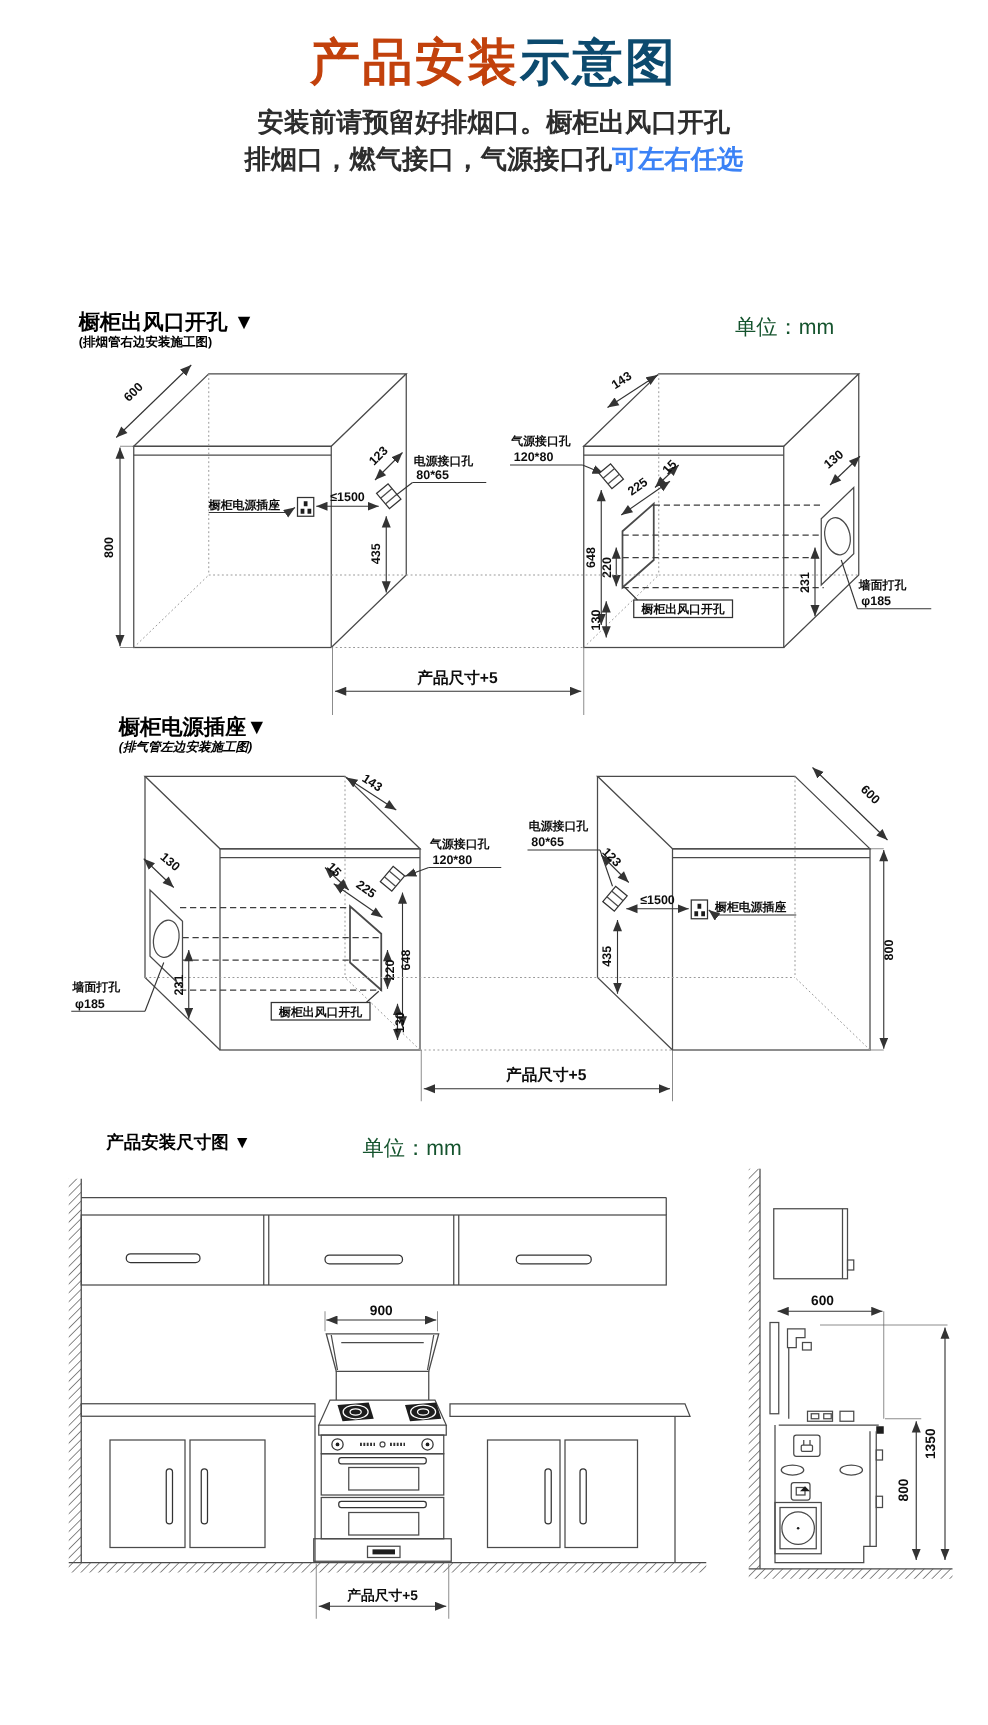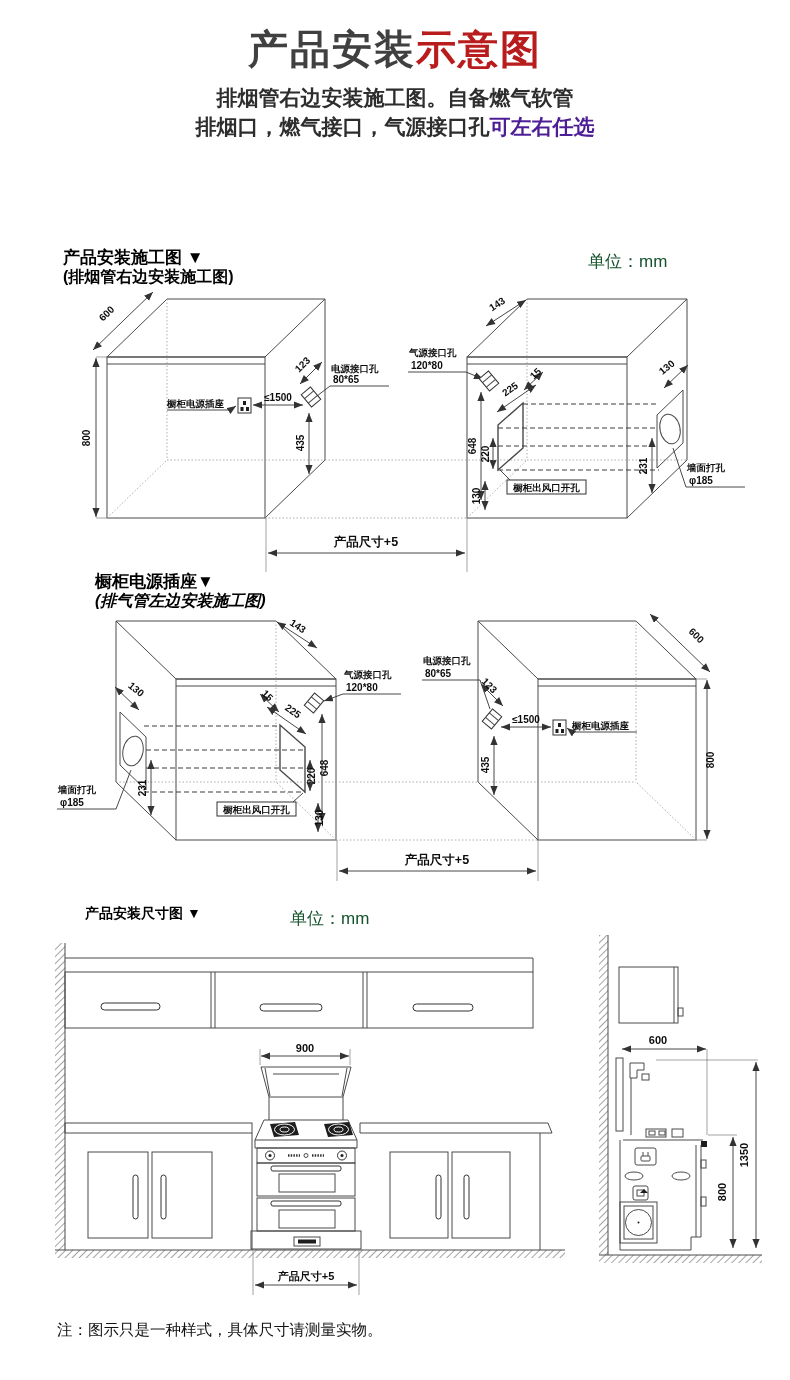--- a/index.html
+++ b/index.html
@@ -3,21 +3,21 @@
 <meta charset="utf-8">
 <style>
   html,body{margin:0;padding:0;background:#fff;}
   .page{position:relative;width:790px;height:1380px;background:#fff;overflow:hidden;
         font-family:"Liberation Sans","DejaVu Sans",sans-serif;color:#111;}
   .abs{position:absolute;}
   .title{width:100%;text-align:center;top:22px;font-size:40px;font-weight:bold;letter-spacing:2px;}
   .sub1{width:100%;text-align:center;top:84px;font-size:21px;font-weight:bold;color:#2d2d2d;}
   .sub2{width:100%;text-align:center;top:113px;font-size:21px;font-weight:bold;color:#2d2d2d;}
   .sec-title{font-size:17px;font-weight:bold;color:#000;}
-  .sec-sub{font-size:16px;font-weight:bold;color:#000;}
+  .sec-sub{font-size:10px;font-weight:bold;color:#000;}
   .unit{font-size:17px;color:#14532d;}
   .note{font-size:15.5px;color:#111;}
   svg{position:absolute;left:0;overflow:visible;}
   .ln{stroke:#4a4a4a;stroke-width:1;fill:none;}
   .lt2{stroke:#4a4a4a;stroke-width:1.4;fill:none;}
   .hid{stroke:#999;stroke-width:0.8;fill:none;stroke-dasharray:1.5,2;}
   .dsh{stroke:#3d3d3d;stroke-width:1;fill:none;stroke-dasharray:5,3;}
   .dim{stroke:#333;stroke-width:0.9;fill:none;}
   .ext{stroke:#666;stroke-width:0.6;fill:none;}
   .wht{fill:#fff;stroke:#333;stroke-width:1;}
@@ -41,28 +41,28 @@
       <marker id="arrS" markerWidth="11" markerHeight="9" refX="0" refY="4" orient="auto">
         <path d="M10,0 L0,4 L10,8 Z" fill="#333"></path>
       </marker>
       <pattern id="hatch" patternUnits="userSpaceOnUse" width="5" height="5" patternTransform="rotate(45)">
         <line x1="0" y1="0" x2="0" y2="5" stroke="#555" stroke-width="1.1"></line>
       </pattern>
     </defs>
   </svg>
 
   <div class="abs title">
-    <span style="color:#404040">产品安装</span><span style="color:#b91c1c">示意图</span>
+    <span style="color:#c2410c">产品安装</span><span style="color:#0c4a6e">示意图</span>
   </div>
-  <div class="abs sub1">排烟管右边安装施工图。自备燃气软管</div>
+  <div class="abs sub1">安装前请预留好排烟口。橱柜出风口开孔</div>
   <div class="abs sub2">
-    <span>排烟口，燃气接口，气源接口孔</span><span style="color:#4c1d95">可左右任选</span>
+    <span>排烟口，燃气接口，气源接口孔</span><span style="color:#3b82f6">可左右任选</span>
   </div>
 
-  <div class="abs sec-title" style="left:63px;top:246px;">产品安装施工图 ▼</div>
+  <div class="abs sec-title" style="left:63px;top:246px;">橱柜出风口开孔 ▼</div>
   <div class="abs sec-sub" style="left:63px;top:267px;">(排烟管右边安装施工图)</div>
   <div class="abs unit" style="left:588px;top:250px;">单位：mm</div>
 
   <svg class="abs" style="top:280px" width="790" height="300" viewBox="0 0 790 300">
 
     <g>
       <path class="ln" d="M107,77 L167,19 L325,19 L265,77 Z"></path>
       <rect class="ln" x="107" y="77" width="158" height="161"></rect>
       <path class="ln" d="M325,19 L325,180 L265,238"></path>
       <line class="ln" x1="107" y1="84" x2="265" y2="84"></line>
@@ -412,15 +412,14 @@
       </g>
       <g>
         <rect class="ln" x="620" y="297" width="37" height="41"></rect>
         <rect class="ln" x="624" y="301" width="29" height="33"></rect>
         <circle class="ln" cx="638.5" cy="317.5" r="13"></circle>
         <circle class="drk" cx="638.5" cy="317.5" r="1"></circle>
       </g>
     </g>
   </svg>
 
-  <div class="abs note" style="left:57px;top:1320px;">注：图示只是一种样式，具体尺寸请测量实物。</div>
 
 </div>
 
 </body></html>

